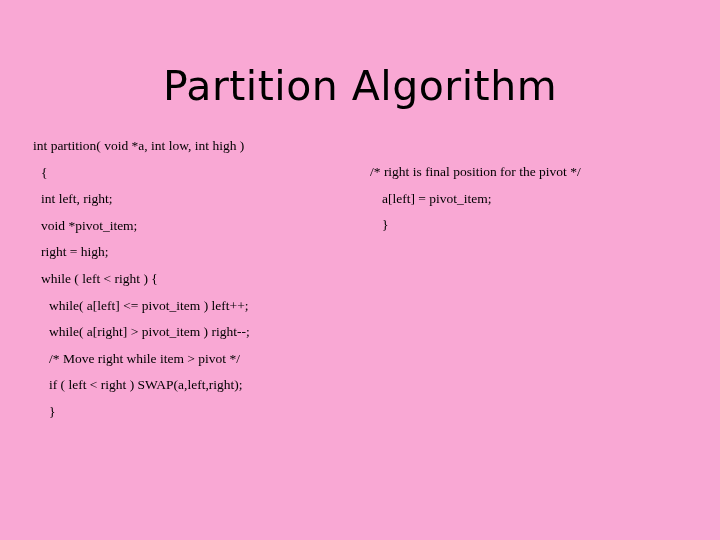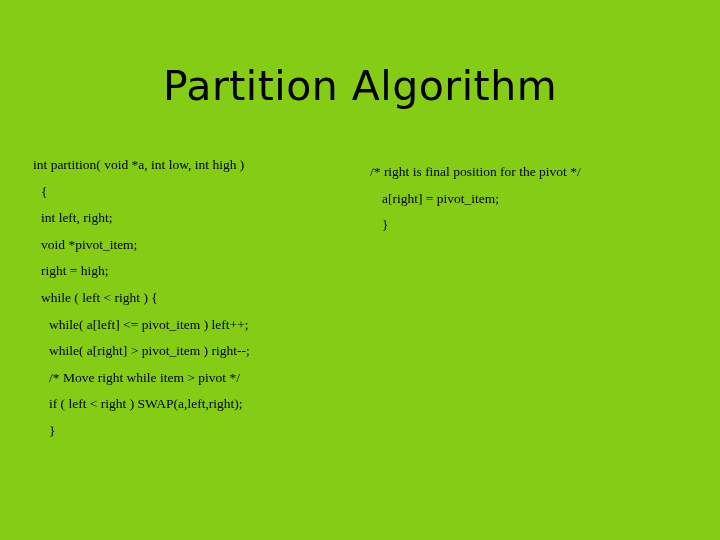--- a/index.html
+++ b/index.html
@@ -14,21 +14,21 @@
     overflow: hidden;
     font-family: "Liberation Serif", "DejaVu Serif", serif;
     color: #000000;
     -webkit-font-smoothing: none;
   }
 
   .slide {
     position: relative;
     width: 720px;
     height: 540px;
-    background: #84cc16;
+    background: #f9a8d4;
   }
 
   
   .slide-title {
     position: absolute;
     left: 0;
     top: 62px;
     width: 720px;
     text-align: center;
     font-family: "DejaVu Sans", "Liberation Sans", sans-serif;
@@ -47,21 +47,20 @@
     font-size: 13.5px;
     line-height: 26.6px;
     color: #000000;
     white-space: nowrap;
   }
 
   .code-col-left {
     left: 33px;
     top: 133px;
     width: 330px;
-    margin-top: 19px;
   }
 
   .code-col-right {
     left: 370px;
     top: 159px;
     width: 320px;
   }
 
   .code-line {
     display: block;
@@ -92,17 +91,17 @@
       <span class="code-line indent-1">while ( left &lt; right ) {</span>
       <span class="code-line indent-2">while( a[left] &lt;= pivot_item ) left++;</span>
       <span class="code-line indent-2">while( a[right] &gt; pivot_item ) right--;</span>
       <span class="code-line indent-2">/* Move right while item &gt; pivot */</span>
       <span class="code-line indent-2">if ( left &lt; right ) SWAP(a,left,right);</span>
       <span class="code-line indent-2">}</span>
     </div>
 
   <div class="code-col code-col-right" id="code-right">
       <span class="code-line indent-0">/* right is final position for the pivot */</span>
-      <span class="code-line indent-1">a[right] = pivot_item;</span>
+      <span class="code-line indent-1">a[left] = pivot_item;</span>
       <span class="code-line indent-1">}</span>
     </div>
 
 </div>
 
 </body></html>

